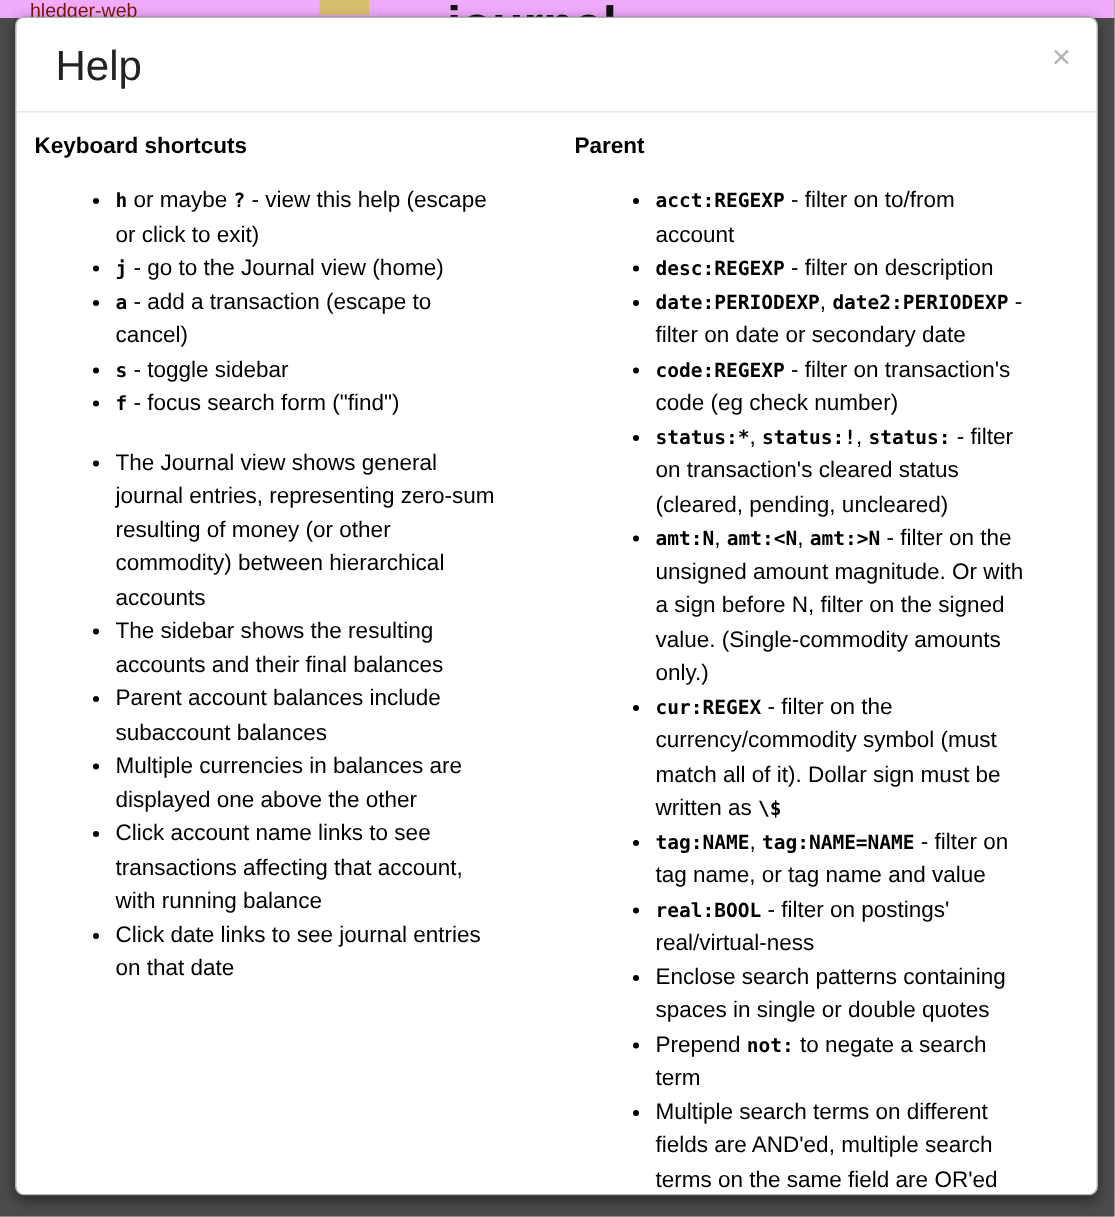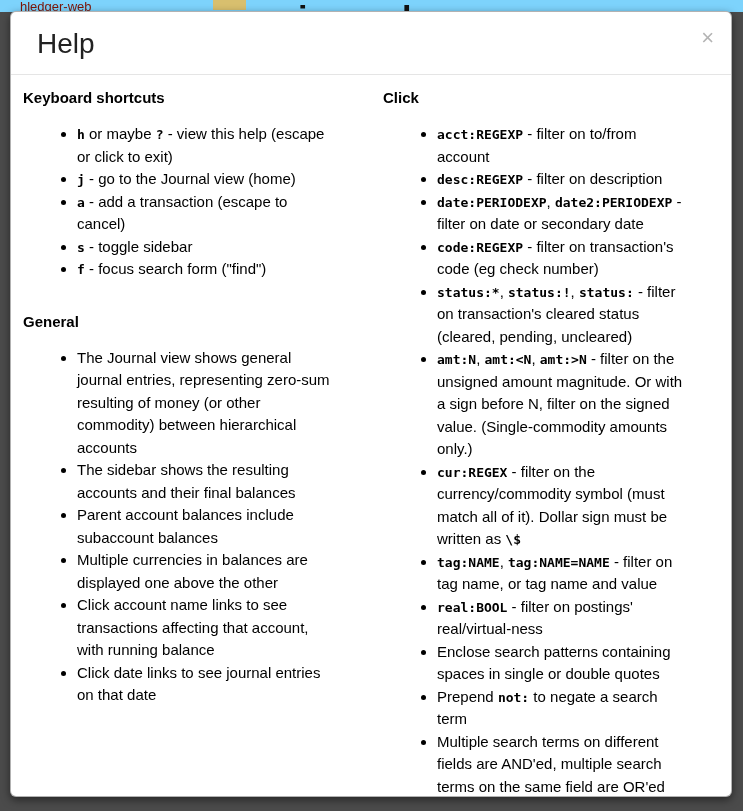--- a/index.html
+++ b/index.html
@@ -9,21 +9,21 @@
     overflow: hidden;
     position: relative;
     background: #4b4b4b;
     font-family: "Liberation Sans", sans-serif;
   }
 
   
   .page-top {
     position: absolute; top: 0; left: 0;
     width: 100%; height: 12px;
-    background: #7dd3fc;
+    background: #f0abfc;
     overflow: hidden;
     z-index: 0;
   }
   .brand {
     position: absolute; left: 20px; top: -1px;
     font-size: 13px;
     color: #7b1508;
     text-decoration: none;
   }
   .accent-box {
@@ -132,32 +132,31 @@
   <div class="modal-body">
     <div class="col">
       <h4 class="section first">Keyboard shortcuts</h4>
       <ul class="help-list">
           <li><code>h</code> or maybe <code>?</code> - view this help (escape or click to exit)</li>
           <li><code>j</code> - go to the Journal view (home)</li>
           <li><code>a</code> - add a transaction (escape to cancel)</li>
           <li><code>s</code> - toggle sidebar</li>
           <li><code>f</code> - focus search form ("find")</li>
         </ul>
-      <h4 class="section">General</h4>
       <ul class="help-list">
           <li>The Journal view shows general journal entries, representing zero-sum resulting of money (or other commodity) between hierarchical accounts</li>
           <li>The sidebar shows the resulting accounts and their final balances</li>
           <li>Parent account balances include subaccount balances</li>
           <li>Multiple currencies in balances are displayed one above the other</li>
           <li>Click account name links to see transactions affecting that account, with running balance</li>
           <li>Click date links to see journal entries on that date</li>
         </ul>
     </div>
     <div class="col">
-      <h4 class="section first">Click</h4>
+      <h4 class="section first">Parent</h4>
       <ul class="help-list">
           <li><code>acct:REGEXP</code> - filter on to/from account</li>
           <li><code>desc:REGEXP</code> - filter on description</li>
           <li><code>date:PERIODEXP</code>, <code>date2:PERIODEXP</code> - filter on date or secondary date</li>
           <li><code>code:REGEXP</code> - filter on transaction's code (eg check number)</li>
           <li><code>status:*</code>, <code>status:!</code>, <code>status:</code> - filter on transaction's cleared status (cleared, pending, uncleared)</li>
           <li><code>amt:N</code>, <code>amt:&lt;N</code>, <code>amt:&gt;N</code> - filter on the unsigned amount magnitude. Or with a sign before N, filter on the signed value. (Single-commodity amounts only.)</li>
           <li><code>cur:REGEX</code> - filter on the currency/commodity symbol (must match all of it). Dollar sign must be written as <code>\$</code></li>
           <li><code>tag:NAME</code>, <code>tag:NAME=NAME</code> - filter on tag name, or tag name and value</li>
           <li><code>real:BOOL</code> - filter on postings' real/virtual-ness</li>

